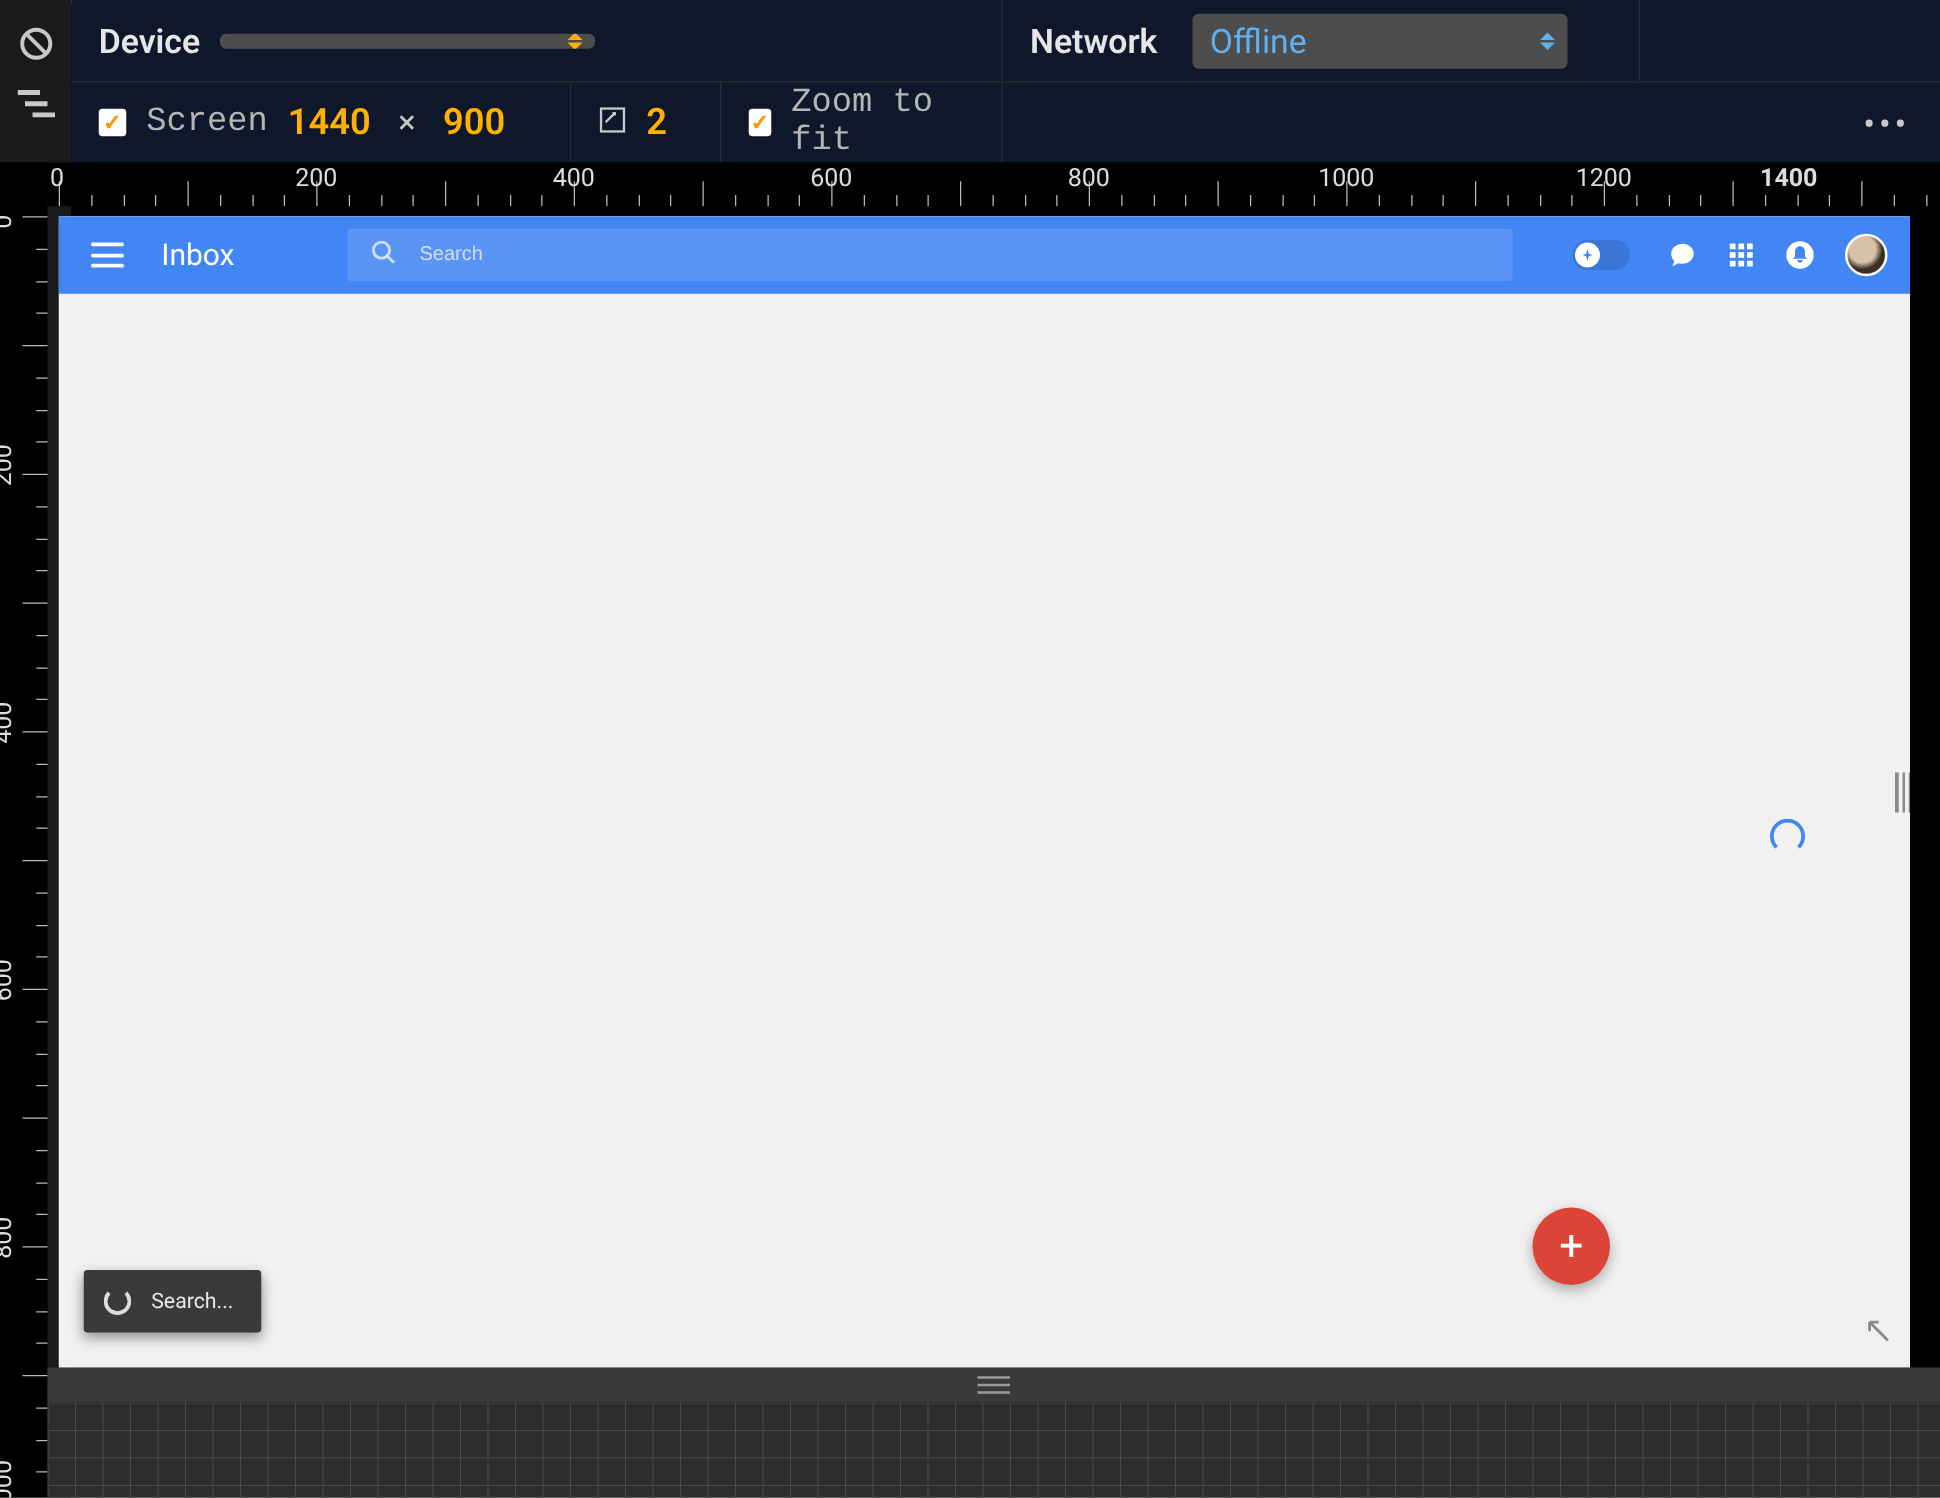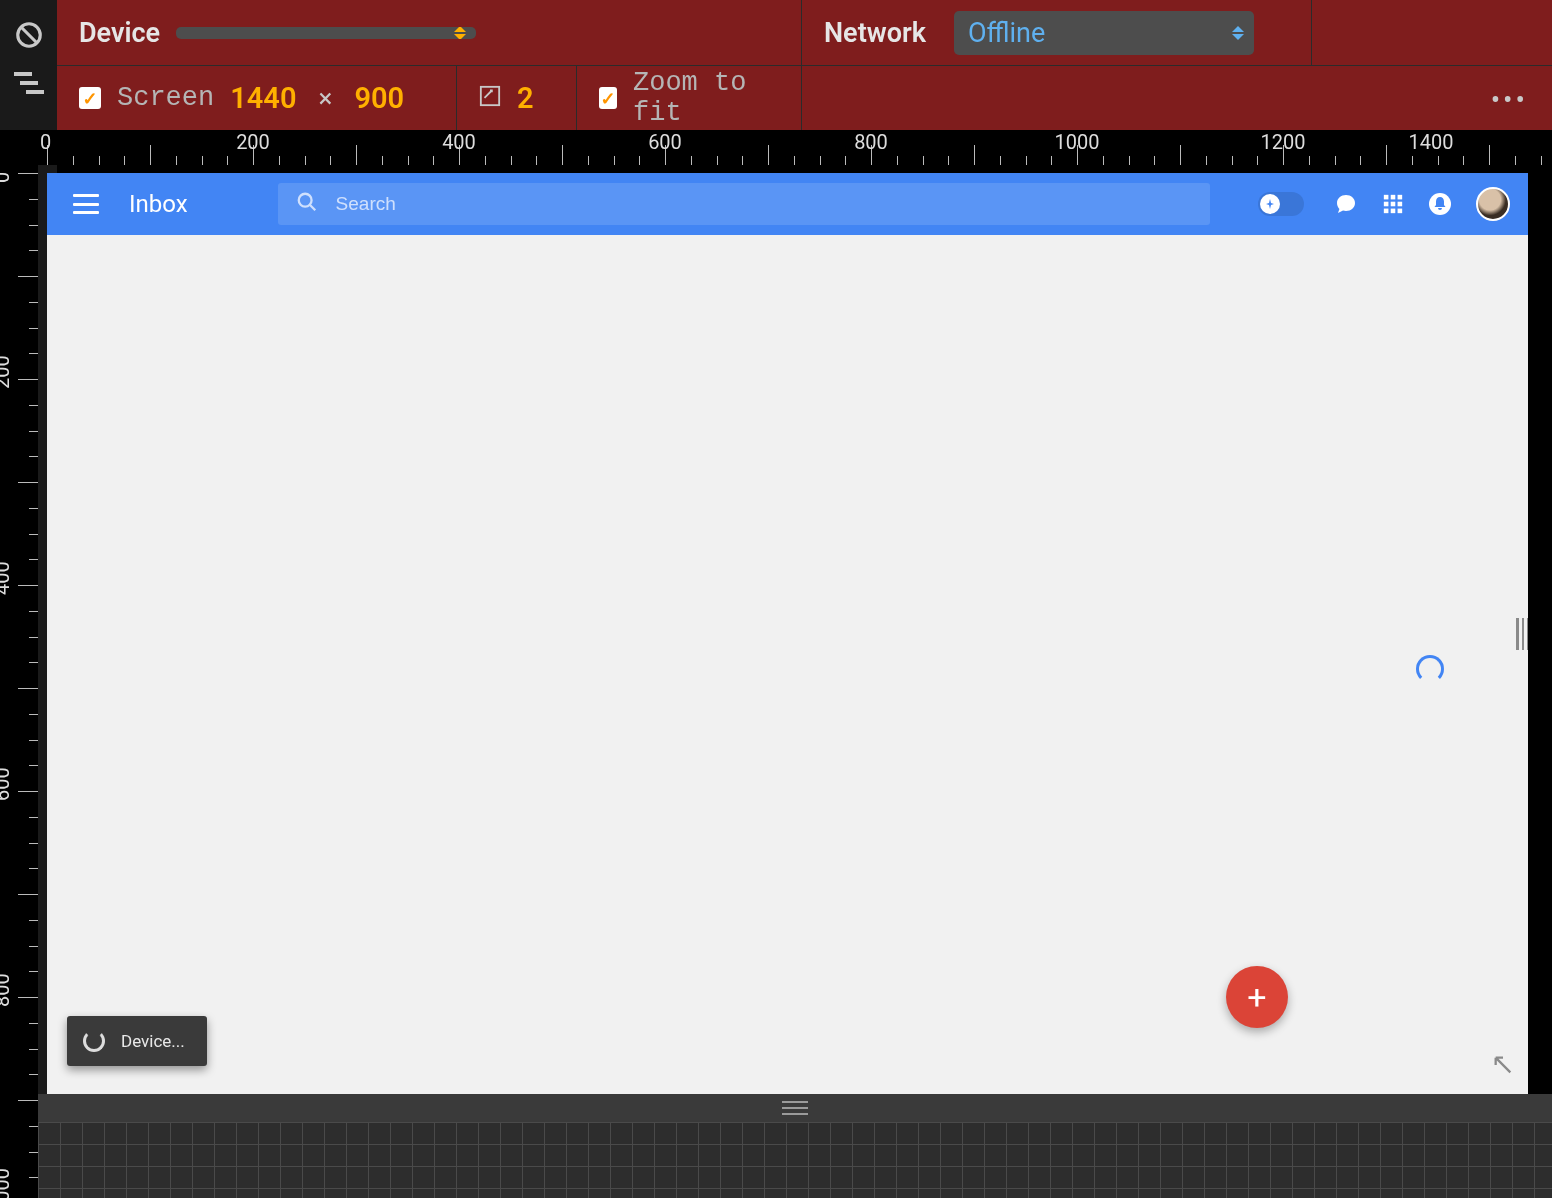--- a/index.html
+++ b/index.html
@@ -33,21 +33,21 @@
 }
 .tab-accent-left { left: 57px; width: 745px; background: #ffb000; }
 .tab-accent-right { left: 802px; width: 510px; background: #4a9ff5; }
 
 
 .devtools-topbar {
   position: absolute;
   left: 57px; top: 0;
   right: 0;
   height: 130px;
-  background: #7f1d1d;
+  background: #0f172a;
 }
 .row1, .row2 {
   display: flex;
   align-items: center;
   height: 65px;
 }
 .row2 { border-top: 1px solid #2b2b2b; }
 
 .cell {
   display: flex;
@@ -241,21 +241,21 @@
   display: flex;
   align-items: center;
   padding: 0 18px;
   gap: 18px;
 }
 .search-wrap input {
   background: transparent;
   border: none;
   outline: none;
   color: #fff;
-  font-size: 19px;
+  font-size: 16px;
   flex: 1;
 }
 .search-wrap input::placeholder { color: #cfe0fd; }
 
 .pin-toggle {
   display: flex; align-items: center;
   background: #3a76d8;
   width: 46px; height: 24px;
   border-radius: 12px;
   position: relative;
@@ -492,21 +492,21 @@
       <div class="tick major" style="left: 1451px;"></div>
       <div class="tick minor" style="left: 1476.75px;"></div>
       <div class="tick minor" style="left: 1502.5px;"></div>
       <div class="lbl" style="left: 2px; transform: none;">0</div>
       <div class="lbl" style="left: 215px;">200</div>
       <div class="lbl" style="left: 421px;">400</div>
       <div class="lbl" style="left: 627px;">600</div>
       <div class="lbl" style="left: 833px;">800</div>
       <div class="lbl" style="left: 1039px;">1000</div>
       <div class="lbl" style="left: 1245px;">1200</div>
-      <div class="lbl" style="left: 1393px;">1400</div>
+      <div class="lbl" style="left: 1393px; font-weight: bold;">1400</div>
     </div>
 </div>
 <div class="ruler-v" id="ruler-v">
     <div class="tick major" style="top: 43px;"></div>
     <div class="tick minor" style="top: 68.75px;"></div>
     <div class="tick minor" style="top: 94.5px;"></div>
     <div class="tick minor" style="top: 120.25px;"></div>
     <div class="tick major" style="top: 146px;"></div>
     <div class="tick minor" style="top: 171.75px;"></div>
     <div class="tick minor" style="top: 197.5px;"></div>
@@ -618,21 +618,21 @@
 
   <div class="inbox-body">
     <div class="right-spinner"></div>
 
     <div class="fab">
       <span>+</span>
     </div>
 
     <div class="toast">
       <div class="sp"></div>
-      <span>Device...</span>
+      <span>Search...</span>
     </div>
 
     <span class="resize-corner">
       <svg width="22" height="22" viewBox="0 0 24 24">
           <path d="M4 4 L4 12 M4 4 L12 4 M4 4 L20 20" fill="none" stroke="#8a8a8a" stroke-width="2.5"></path>
         </svg>
     </span>
   </div>
 
   <div class="gripper">

